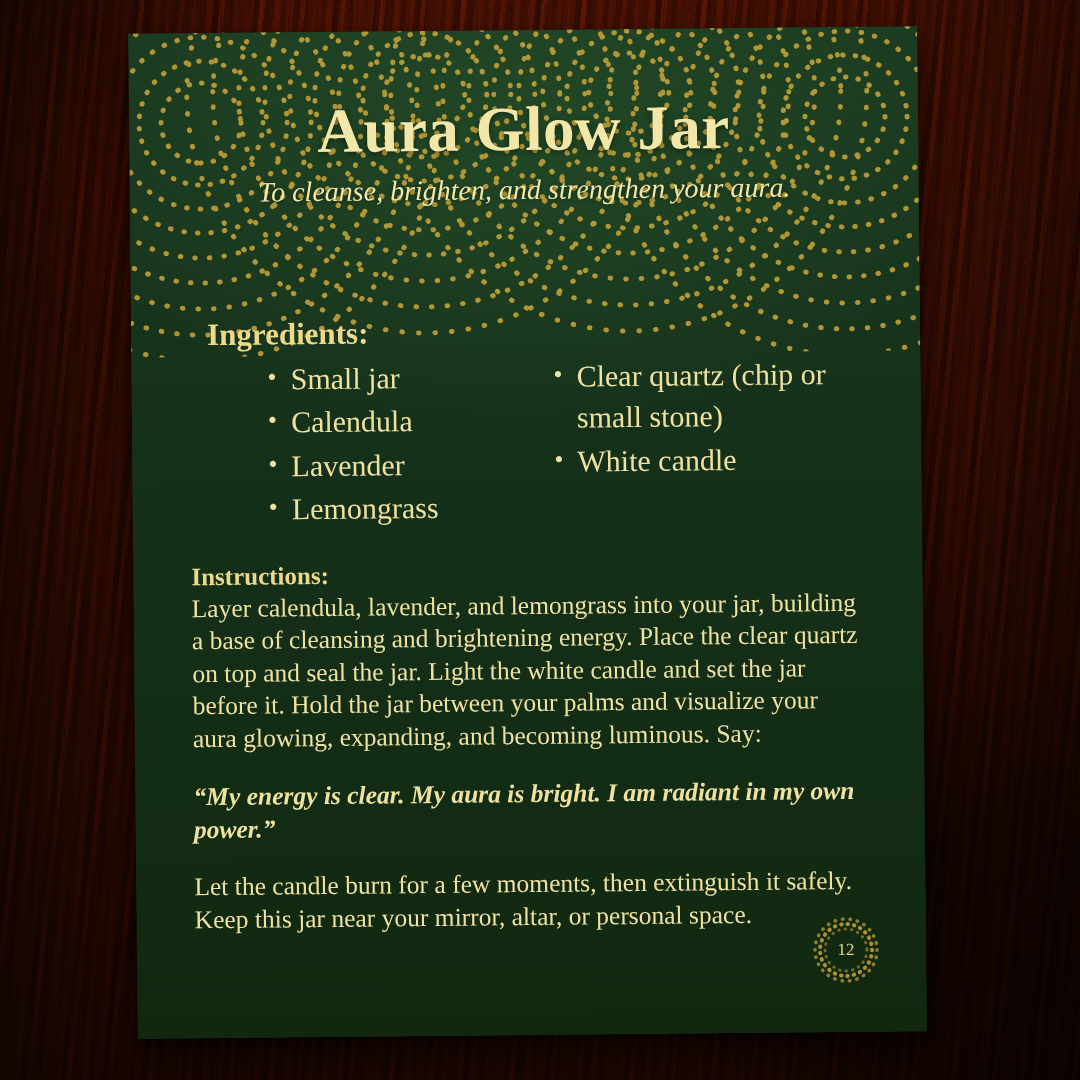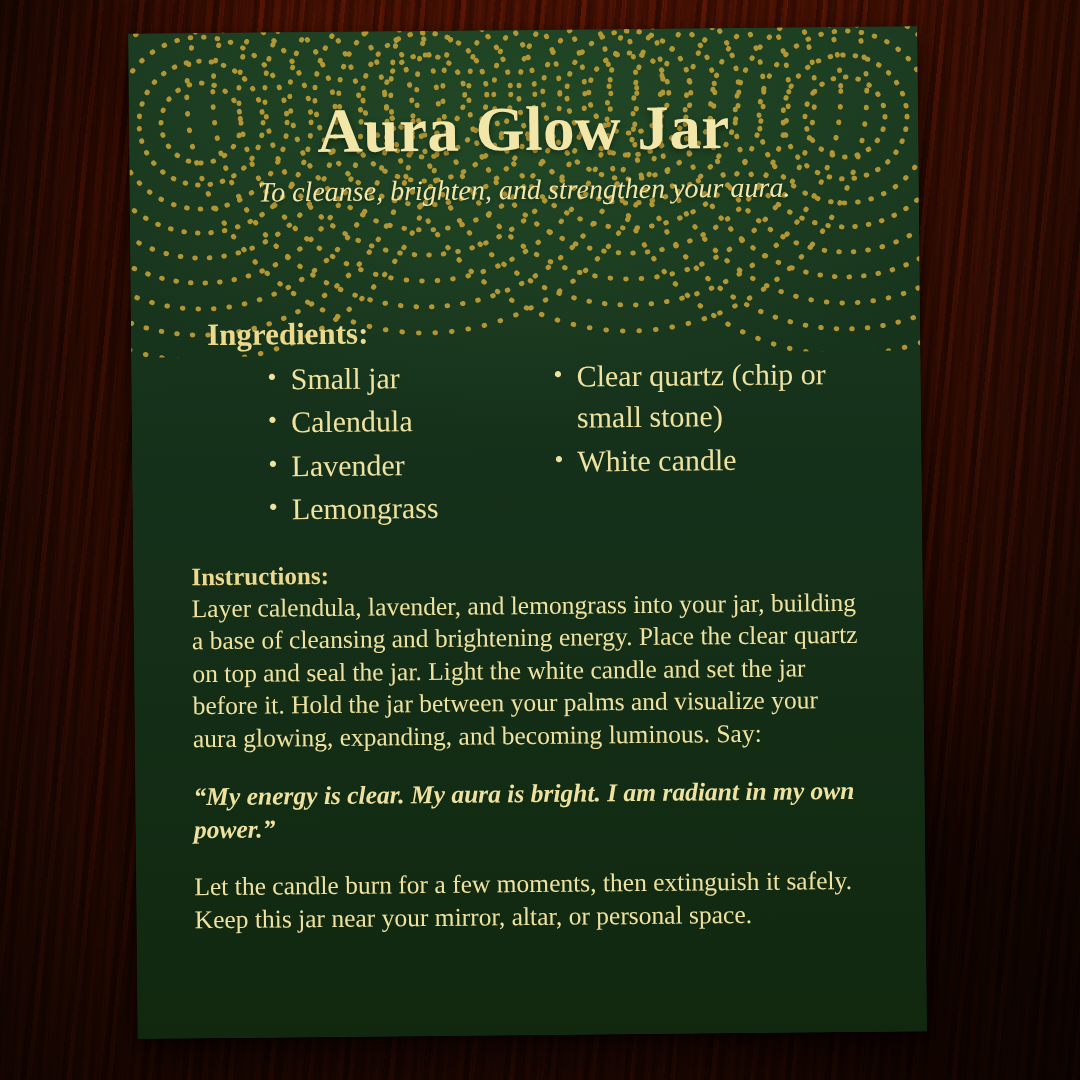--- a/index.html
+++ b/index.html
@@ -261,13 +261,21 @@
         </div>
       </div>
     </div>
 
     <h2 class="section-head instructions-head">Instructions:</h2>
     <p class="instr-body">Layer calendula, lavender, and lemongrass into your jar, building a base of cleansing and brightening energy. Place the clear quartz on top and seal the jar. Light the white candle and set the jar before it. Hold the jar between your palms and visualize your aura glowing, expanding, and becoming luminous. Say:</p>
     <p class="chant">“My energy is clear. My aura is bright. I am radiant in my own power.”</p>
     <p class="instr-tail"> Let the candle burn for a few moments, then extinguish it safely. Keep this jar near your mirror, altar, or personal space.</p>
   </div>
 
+  <div class="page-number">
+    <svg viewBox="0 0 72 72" xmlns="http://www.w3.org/2000/svg">
+      <circle cx="36" cy="36" r="26" fill="none" stroke="#c9a43a" stroke-width="4" stroke-linecap="round" stroke-dasharray="0.5 6" opacity="0.85"></circle>
+      <circle cx="36" cy="36" r="31" fill="none" stroke="#c9a43a" stroke-width="3.5" stroke-linecap="round" stroke-dasharray="0.5 7" opacity="0.7"></circle>
+      <circle cx="36" cy="36" r="21" fill="none" stroke="#c9a43a" stroke-width="3" stroke-linecap="round" stroke-dasharray="0.5 6" opacity="0.55"></circle>
+    </svg>
+    <span class="num">12</span>
+  </div>
 </div>
 
 </body></html>

